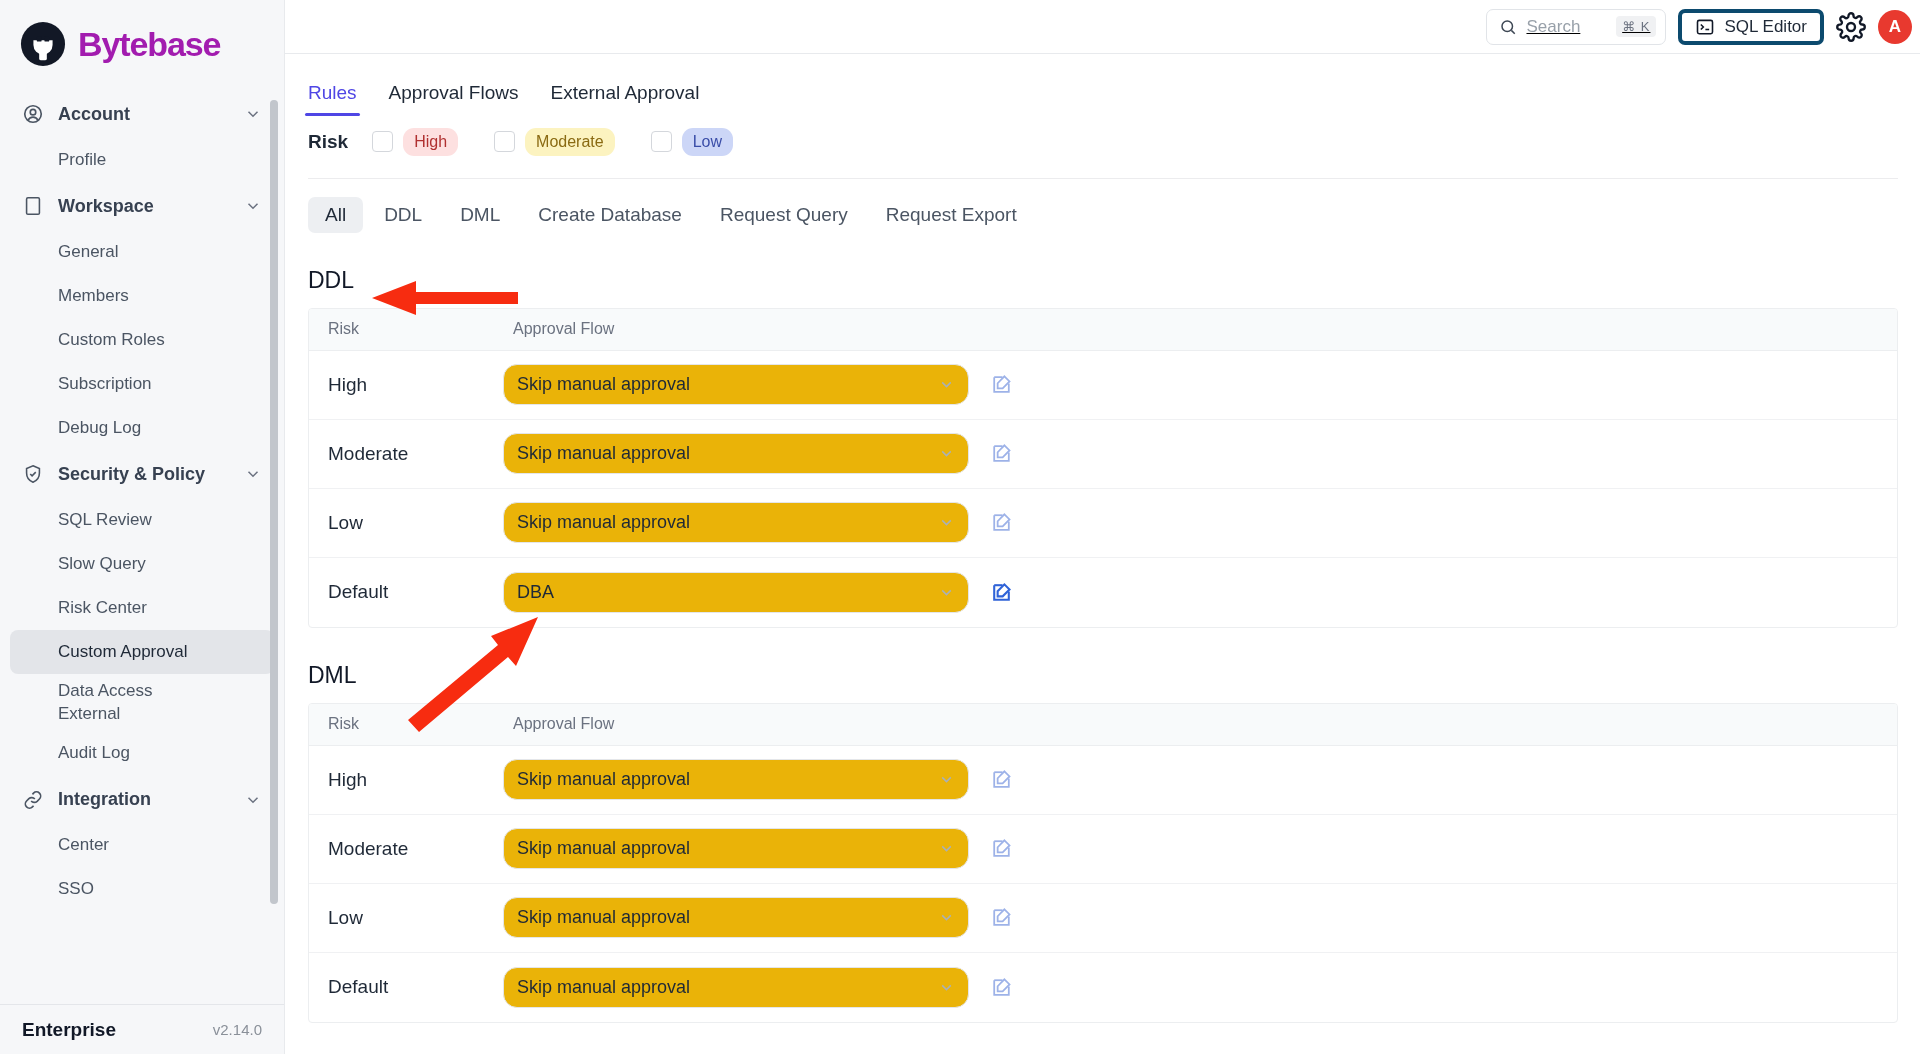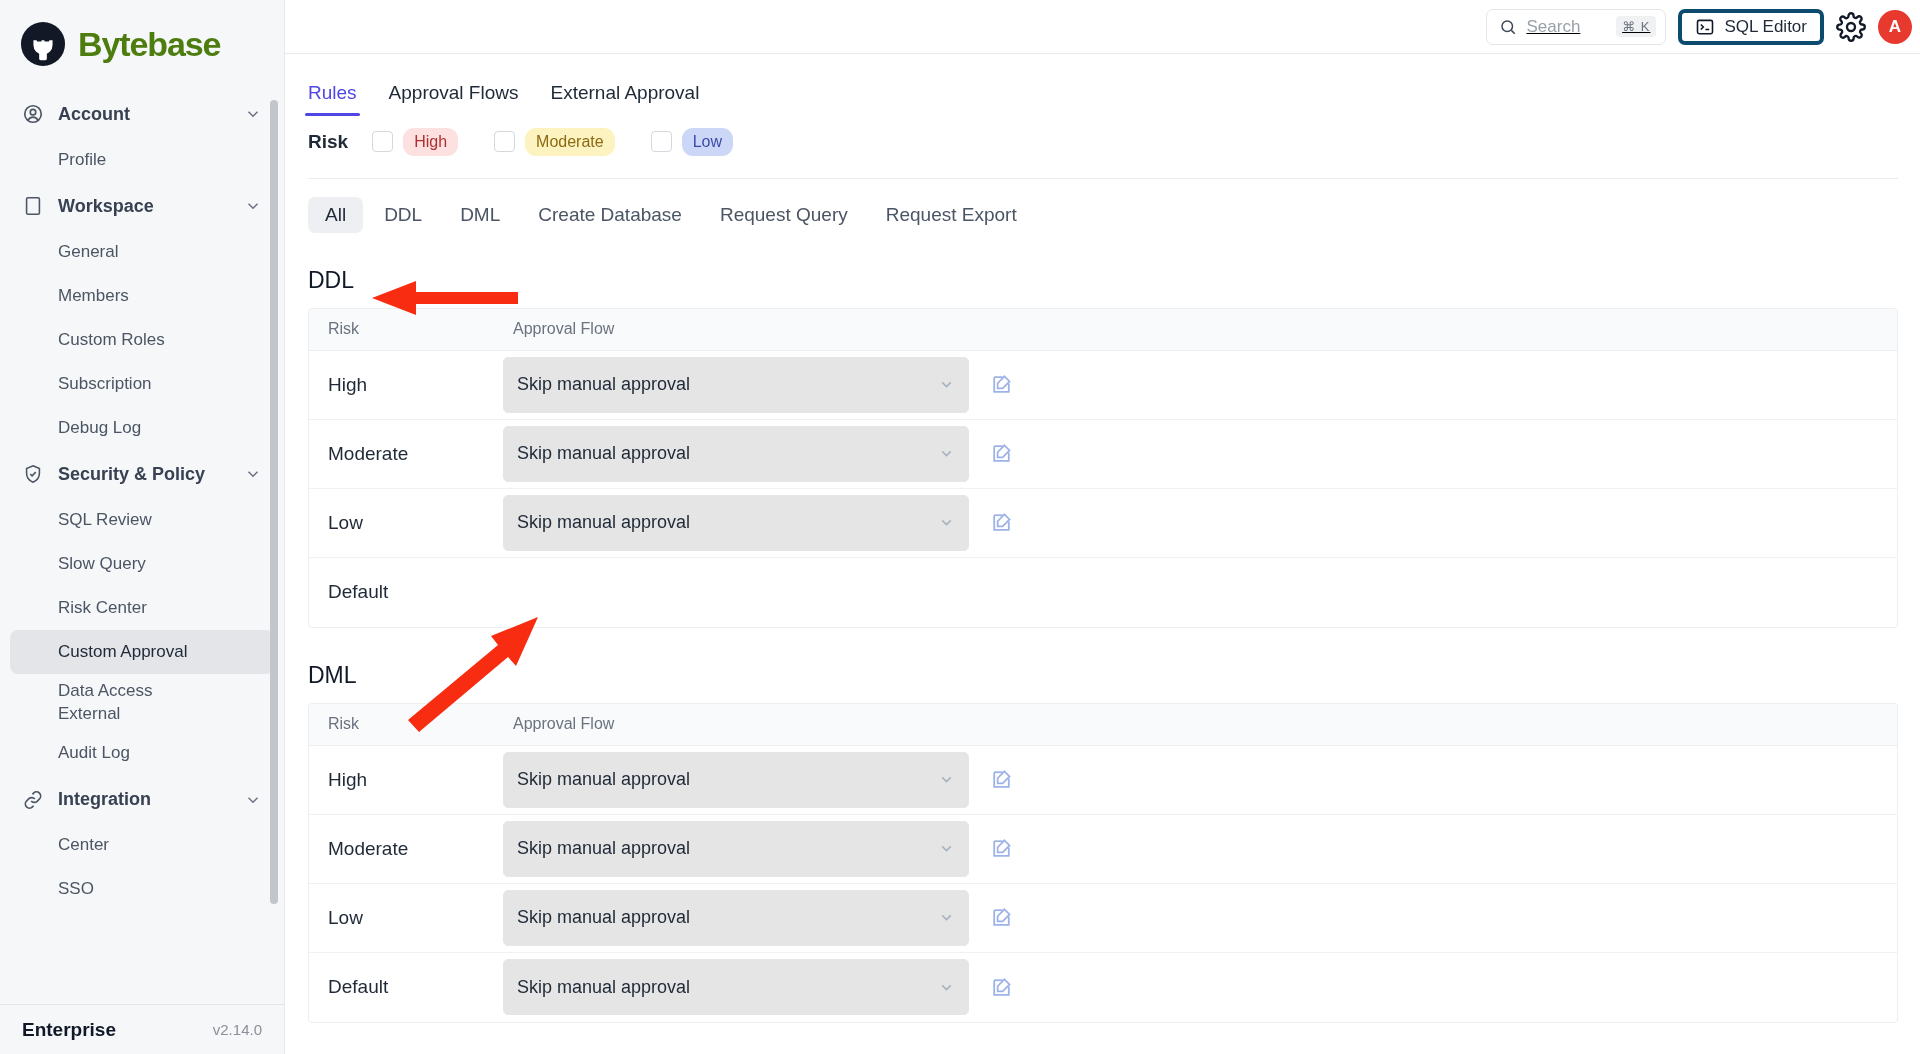--- a/index.html
+++ b/index.html
@@ -21,21 +21,21 @@
     display: flex; flex-direction: column;
     position: relative; flex: 0 0 285px;
   }
   .brand {
     height: 88px; display: flex; align-items: center;
     gap: 12px; padding: 0 20px 0 20px;
   }
   .brand-mark { width: 46px; height: 46px; flex: 0 0 46px; }
   .brand-text {
     font-size: 34px; font-weight: 700; letter-spacing: -1.1px;
-    color: #4d7c0f; line-height: 1;
+    color: #a21caf; line-height: 1;
   }
   .nav { flex: 1 1 auto; overflow: hidden; position: relative; padding-top: 2px; }
   .nav-scroll-track {
     position: absolute; top: 12px; right: 6px; bottom: 100px;
     width: 8px; border-radius: 5px; background: #eceef1;
   }
   .nav-scroll-thumb {
     position: absolute; top: 0; left: 0; width: 8px; height: 100%;
     border-radius: 5px; background: #c2c6cc;
   }
@@ -154,22 +154,22 @@
   .th-risk { width: 194px; flex: 0 0 194px; padding-left: 19px; font-size: 16px; color: #6b7280; }
   .th-flow { flex: 1 1 auto; padding-left: 10px; font-size: 16px; color: #6b7280; }
   .trow {
     display: flex; align-items: center; height: 69px;
     border-bottom: 1px solid #f0f1f3;
   }
   .trow:last-child { border-bottom: none; }
   .td-risk { width: 194px; flex: 0 0 194px; padding-left: 19px; font-size: 19px; color: #1f2937; }
   .td-flow { flex: 1 1 auto; display: flex; align-items: center; gap: 20px; padding-right: 10px; }
   .flow-select {
-    width: 466px; flex: 0 0 466px; height: 56px;
-    border: 1px solid #e4e6e9; border-radius: 5px; background: #e5e5e5;
+    width: 466px; flex: 0 0 466px; height: 41px;
+    border: 1px solid #e4e6e9; border-radius: 14px; background: #eab308;
     display: flex; align-items: center; padding: 0 13px; cursor: pointer;
   }
   .flow-select .fs-label { flex: 1 1 auto; font-size: 18px; color: #1f2937; }
   .flow-select .fs-chev { width: 17px; height: 17px; color: #a8b0ba; flex: 0 0 17px; }
   .edit-btn { width: 25px; height: 25px; cursor: pointer; color: #9db2e8; }
   .edit-btn.strong { color: #2f63d8; }
 
   
   .arrow { position: absolute; pointer-events: none; }
 </style>
@@ -446,20 +446,35 @@
                       <path d="M5 5h8"></path>
                       <path d="M5 5v14h14v-8"></path>
                       <path d="M14.8 4.2l4.9 4.9-6.6 6.6H8.3v-4.9z"></path>
                     </svg>
                 </span>
               </div>
             </div>
 
             <div class="trow">
               <span class="td-risk">Default</span>
+              <div class="td-flow">
+                <div class="flow-select">
+                  <span class="fs-label">DBA</span>
+                  <span class="fs-chev"><svg viewBox="0 0 24 24" fill="none" stroke="currentColor" stroke-width="2" width="17" height="17">
+                        <path d="M6 9l6 6 6-6"></path>
+                      </svg></span>
+                </div>
+                <span class="edit-btn strong">
+                  <svg viewBox="0 0 24 24" fill="none" stroke="currentColor" stroke-width="2" width="25" height="25">
+                      <path d="M5 5h8"></path>
+                      <path d="M5 5v14h14v-8"></path>
+                      <path d="M14.8 4.2l4.9 4.9-6.6 6.6H8.3v-4.9z"></path>
+                    </svg>
+                </span>
+              </div>
             </div>
           </div>
         </section>
 
         <section class="section">
           <h2 class="section-title">DML</h2>
           <div class="table">
             <div class="thead">
               <span class="th-risk">Risk</span>
               <span class="th-flow">Approval Flow</span>

